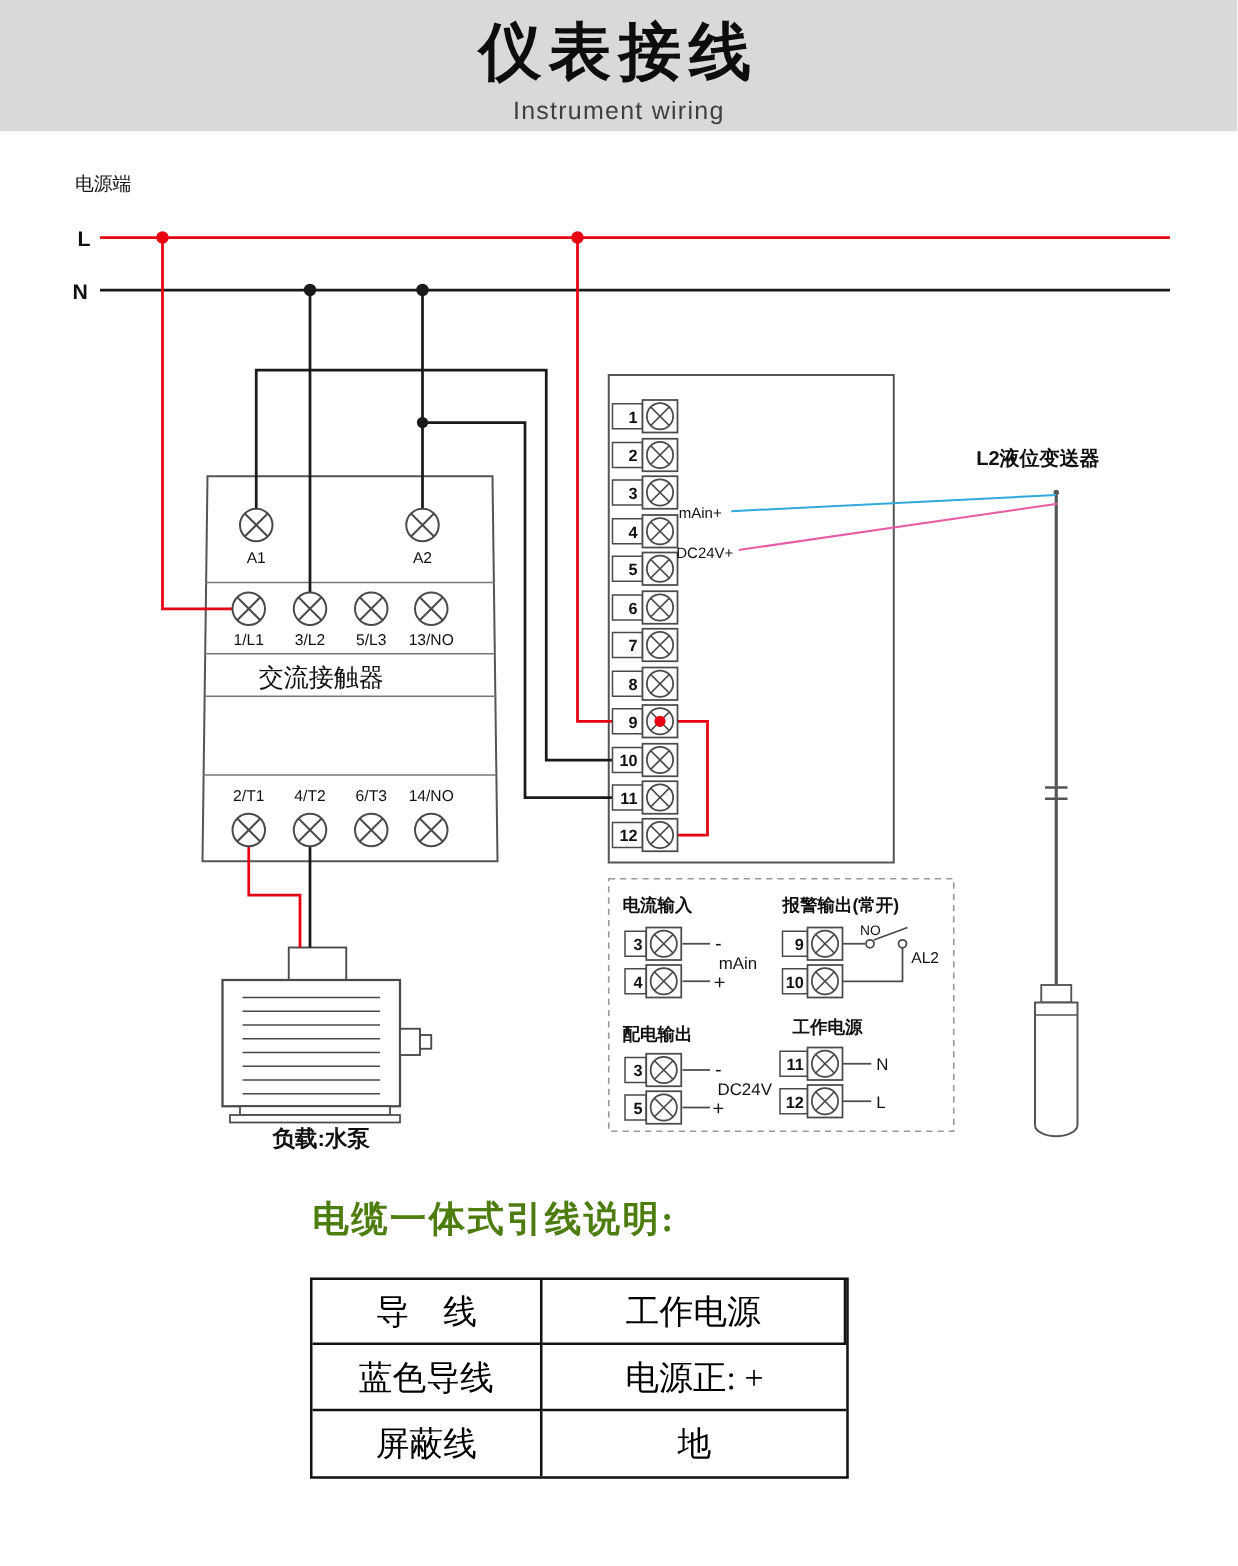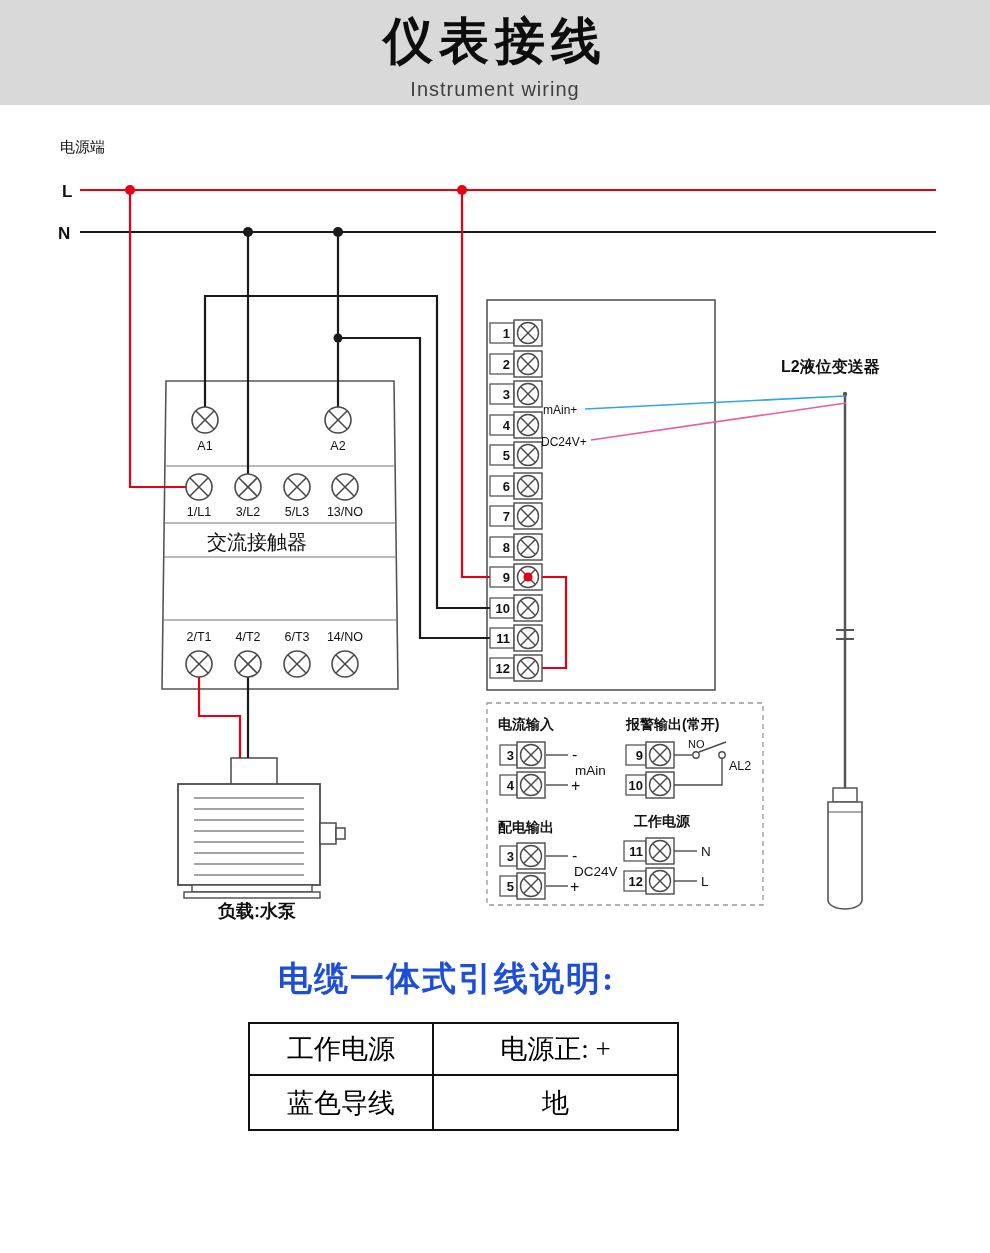--- a/index.html
+++ b/index.html
@@ -6,21 +6,21 @@
   html,body{background:#ffffff}
   .page{position:relative;width:990px;height:1253px;background:#fff;overflow:hidden;
         font-family:"Liberation Sans",sans-serif;}
   .header{position:absolute;left:0;top:0;width:990px;height:105px;background:#d9d9d9;text-align:center;}
   .header h1{font-size:50px;letter-spacing:6px;color:#0d0d0d;padding-top:8px;font-weight:bold;
              font-family:"Liberation Sans",sans-serif;}
   .header .sub{font-size:20px;color:#3f3f3f;margin-top:3px;letter-spacing:1px;}
   svg.diagram{position:absolute;left:0;top:0;}
   svg text{font-family:"Liberation Sans",sans-serif;fill:#111;}
   .note-title{position:absolute;left:250px;top:956px;font-family:"Liberation Serif",serif;
-              font-size:34px;font-weight:bold;letter-spacing:2px;color:#1d4ed8;margin-left:28px;}
+              font-size:29px;font-weight:bold;letter-spacing:2px;color:#4d7c0f;}
   .cable-table{position:absolute;left:248px;top:1022px;width:431px;border:2.5px solid #111;
                display:grid;grid-template-columns:184px 1fr;grid-auto-rows:52.4px;background:#fff;}
   .cable-table .cell{display:flex;align-items:center;justify-content:center;
                      font-family:"Liberation Serif",serif;font-size:27px;color:#000;
                      border-bottom:2px solid #111;}
   .cable-table .cell.l{border-right:2px solid #111;}
   .cable-table .cell:nth-last-child(-n+2){border-bottom:none;}
 </style>
 </head>
 <body>
@@ -273,19 +273,21 @@
     <text x="634" y="826" font-size="14" font-weight="bold">工作电源</text>
     <text x="643" y="856" text-anchor="end" font-size="13" font-weight="bold">11</text>
     <text x="701" y="856" font-size="13.5">N</text>
     <text x="643" y="886" text-anchor="end" font-size="13" font-weight="bold">12</text>
     <text x="701" y="886" font-size="13.5">L</text>
   </svg>
 
   <div class="note-title">电缆一体式引线说明:</div>
 
   <div class="cable-table">
+    <div class="cell l">导　线</div>
     <div class="cell l">工作电源</div>
+    <div class="cell l">蓝色导线</div>
     <div class="cell">电源正: +</div>
-    <div class="cell l">蓝色导线</div>
+    <div class="cell l">屏蔽线</div>
     <div class="cell">地</div>
   </div>
 
 </div>
 
 </body></html>

